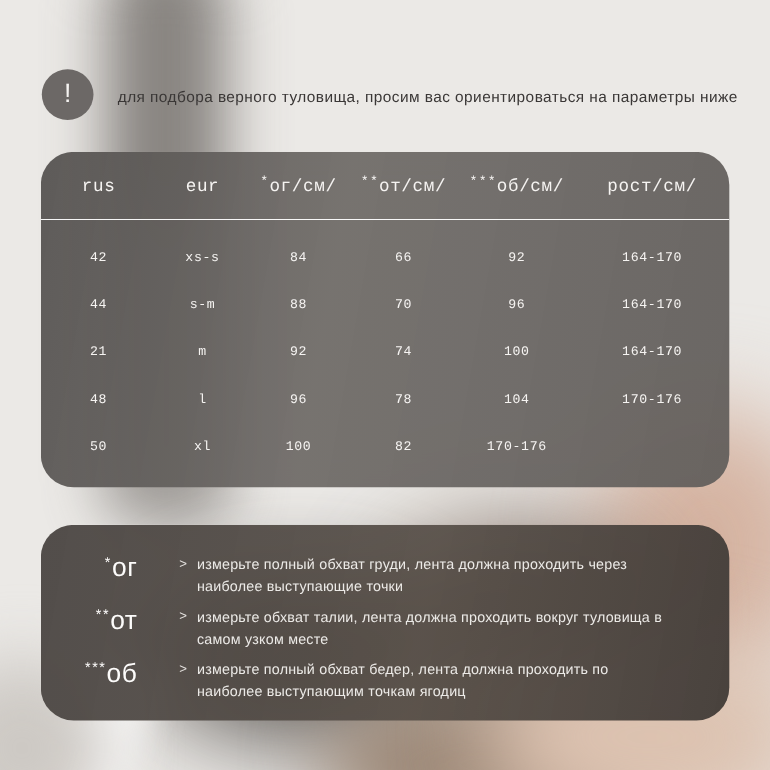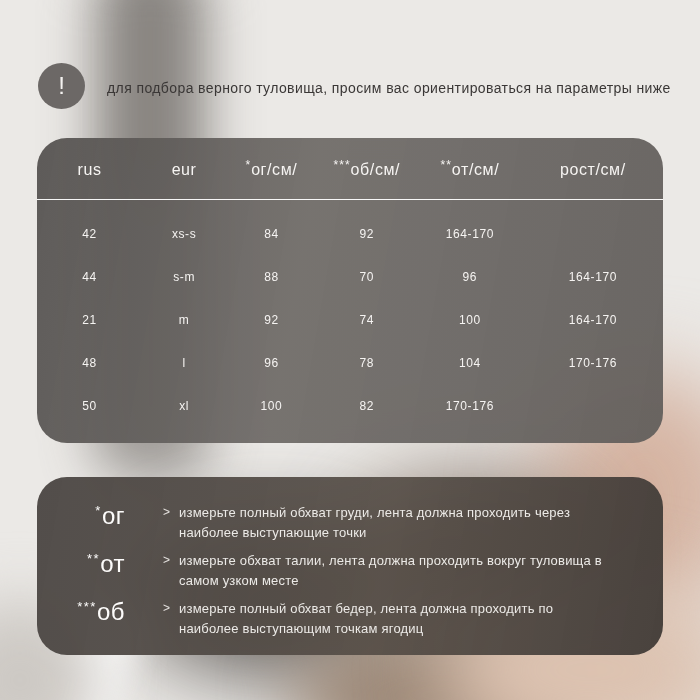--- a/index.html
+++ b/index.html
@@ -30,21 +30,21 @@
     position:absolute;left:107px;top:80px;font-size:14px;letter-spacing:.4px;color:#3a3736;
   }
 
   
   .size-panel{
     position:absolute;left:37px;top:138px;width:626px;height:305px;border-radius:30px;
     background:linear-gradient(100deg, rgba(86,83,81,.95), rgba(108,104,101,.92) 42%, rgba(99,95,92,.95));
     backdrop-filter:blur(12px);-webkit-backdrop-filter:blur(12px);
     color:#f6f4f2;overflow:hidden;
   }
-  .tgrid{display:grid;grid-template-columns:16.8% 13.4% 14.5% 16% 16.9% 22.4%;}
+  .tgrid{display:grid;grid-template-columns:16.8% 13.4% 14.5% 16% 16.9% 22.4%;font-family:Liberation Mono, monospace;}
   .thead{height:61px;align-items:center;border-bottom:1.5px solid rgba(255,255,255,.95);}
   .thead .cell{font-size:16px;letter-spacing:.6px;text-align:center;}
   .tbody{padding-top:12px;}
   .trow{height:43px;align-items:center;}
   .trow .cell{font-size:12px;letter-spacing:.6px;text-align:center;}
   .sup{font-size:12px;vertical-align:6px;letter-spacing:1px;}
 
   
   .legend-panel{
     position:absolute;left:37px;top:477px;width:626px;height:178px;border-radius:30px;
@@ -79,29 +79,30 @@
   <div class="alert-badge">
     <span>!</span>
   </div>
   <div class="headline">для подбора верного туловища, просим вас ориентироваться на параметры ниже</div>
 
   <div class="size-panel">
     <div class="tgrid thead">
       <div class="cell"><span class="sup"></span><span>rus</span></div>
       <div class="cell"><span class="sup"></span><span>eur</span></div>
       <div class="cell"><span class="sup">*</span><span>ог/см/</span></div>
+      <div class="cell"><span class="sup">**</span><span>от/см/</span></div>
       <div class="cell"><span class="sup">***</span><span>об/см/</span></div>
-      <div class="cell"><span class="sup">**</span><span>от/см/</span></div>
       <div class="cell"><span class="sup"></span><span>рост/см/</span></div>
     </div>
     <div class="tbody">
       <div class="tgrid trow">
         <div class="cell">42</div>
         <div class="cell">xs-s</div>
         <div class="cell">84</div>
+        <div class="cell">66</div>
         <div class="cell">92</div>
         <div class="cell">164-170</div>
       </div>
       <div class="tgrid trow">
         <div class="cell">44</div>
         <div class="cell">s-m</div>
         <div class="cell">88</div>
         <div class="cell">70</div>
         <div class="cell">96</div>
         <div class="cell">164-170</div>

